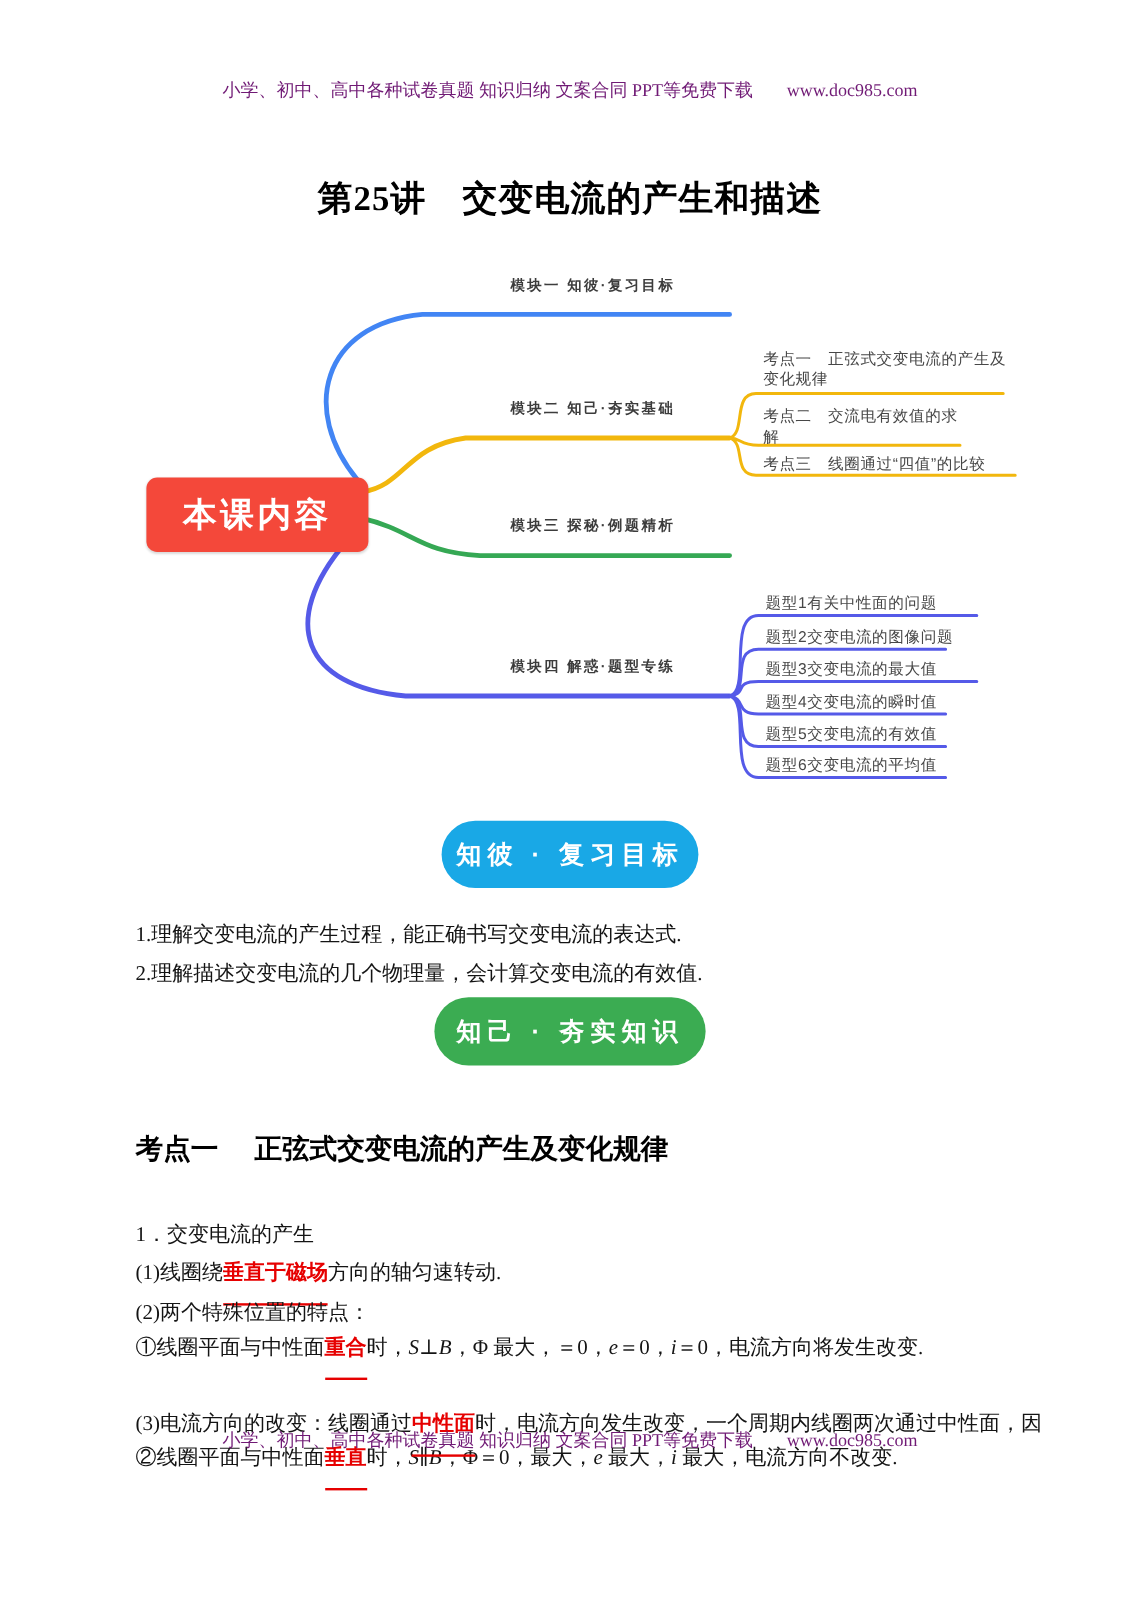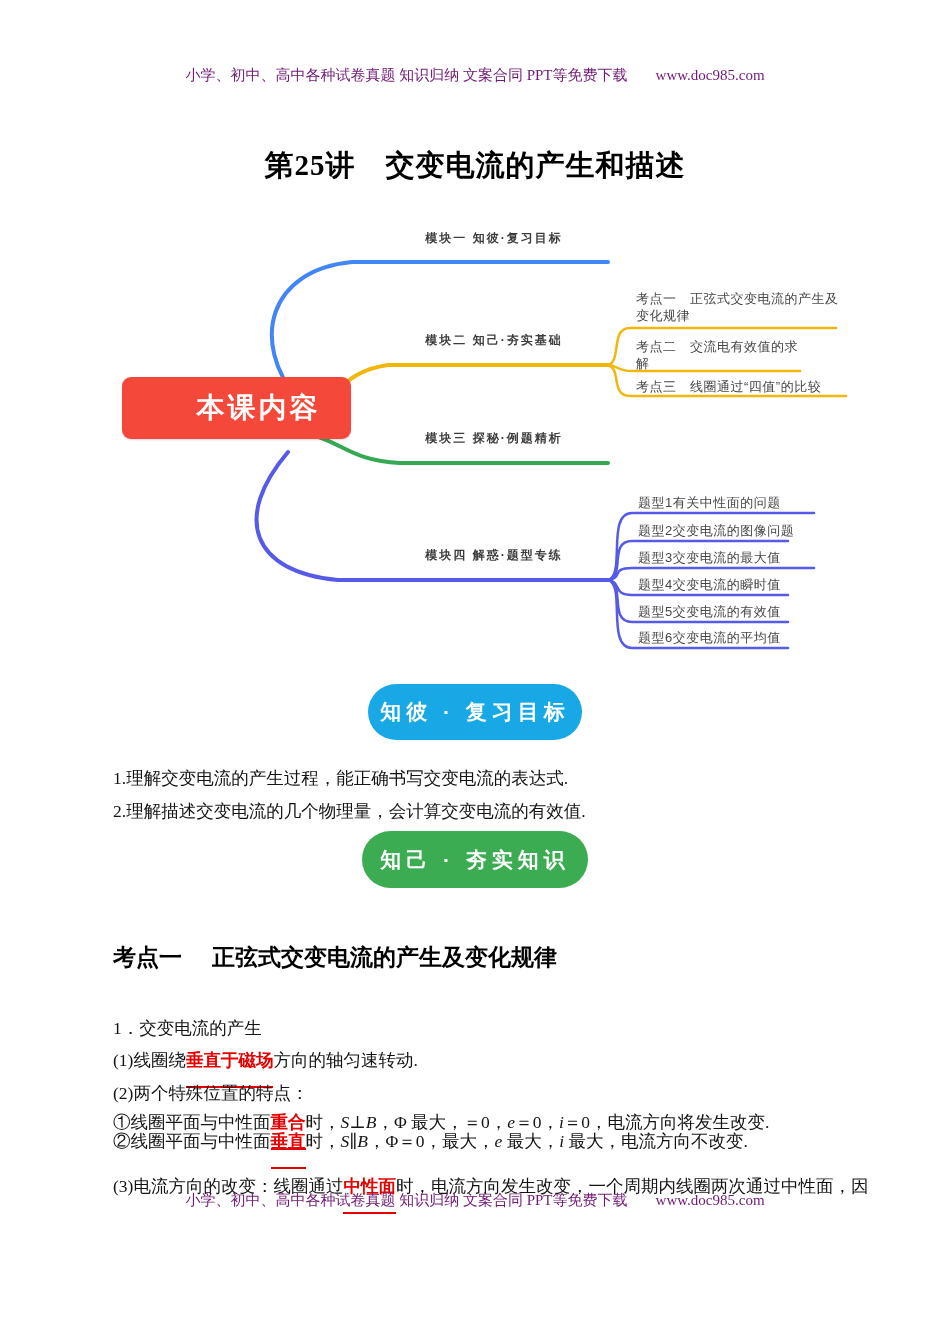--- a/index.html
+++ b/index.html
@@ -12,24 +12,24 @@
   .runhead .url{margin-left:28px;}
 
   
   .doc-title{position:absolute;left:0;top:146px;width:950px;text-align:center;
              font-family:"Liberation Serif","DejaVu Serif",serif;font-weight:bold;
              font-size:29px;letter-spacing:1px;color:#000;}
 
   
   .mindmap{position:absolute;left:100px;top:210px;width:850px;height:470px;}
   .mindmap svg{position:absolute;left:0;top:0;}
-  .root-node{position:absolute;left:22px;top:167px;width:185px;height:62px;
+  .root-node{position:absolute;left:22px;top:188px;width:185px;height:62px;
              background:#f4483a;border-radius:9px;display:flex;align-items:center;justify-content:center;
              color:#fff;font-size:28px;font-weight:bold;letter-spacing:3px;
-             box-shadow:0 1px 2px rgba(0,0,0,.15);padding-left:44px;}
+             box-shadow:0 1px 2px rgba(0,0,0,.15);}
   .branch-label{position:absolute;left:278px;width:232px;text-align:center;
                 font-size:12px;font-weight:600;color:#3c3c3c;letter-spacing:2px;}
   .child-label{position:absolute;font-size:13px;color:#474747;line-height:17px;letter-spacing:.5px;}
   .nowrap{white-space:nowrap;}
 
   
   .pill{position:absolute;display:flex;align-items:center;justify-content:center;
         color:#fff;font-weight:bold;font-size:21px;letter-spacing:5px;border-radius:30px;}
   .pill-blue{left:368px;top:684px;width:214px;height:56px;background:#19a8e6;}
   .pill-green{left:362px;top:831px;width:226px;height:57px;background:#3bac52;}
@@ -109,21 +109,21 @@
   <div class="textline" style="top:1048px;">
     <span>(1)线圈绕</span><span class="hl">垂直于磁场</span><span>方向的轴匀速转动.</span>
   </div>
 
   <div class="textline" style="top:1081px;">(2)两个特殊位置的特点：</div>
 
   <div class="textline" style="top:1110px;">
     <span>①线圈平面与中性面</span><span class="hl">重合</span><span>时，</span><span class="var">S</span><span>⊥</span><span class="var">B</span><span>，Φ 最大，＝0，</span><span class="var">e</span><span>＝0，</span><span class="var">i</span><span>＝0，电流方向将发生改变.</span>
   </div>
 
-  <div class="textline" style="top:1129px;">
+  <div class="textline" style="top:1202px;">
     <span>②线圈平面与中性面</span><span class="hl">垂直</span><span>时，</span><span class="var">S</span><span>∥</span><span class="var">B</span><span>，Φ＝0，最大，</span><span class="var">e</span><span> 最大，</span><span class="var">i</span><span> 最大，电流方向不改变.</span>
   </div>
 
   <div class="textline" style="top:1174px;">
     <span>(3)电流方向的改变：线圈通过</span><span class="hl">中性面</span><span>时，电流方向发生改变，一个周期内线圈两次通过中性面，因</span>
   </div>
 
   <div class="runhead" style="top:1191px;">
     <span>小学、初中、高中各种试卷真题 知识归纳 文案合同  PPT等免费下载</span><span class="url">www.doc985.com</span>
   </div>

